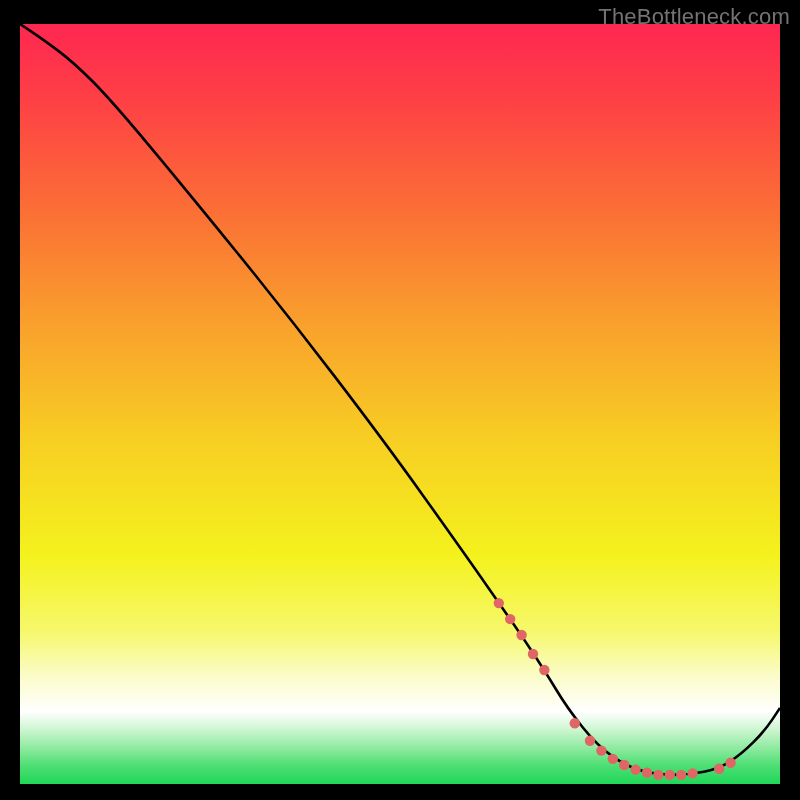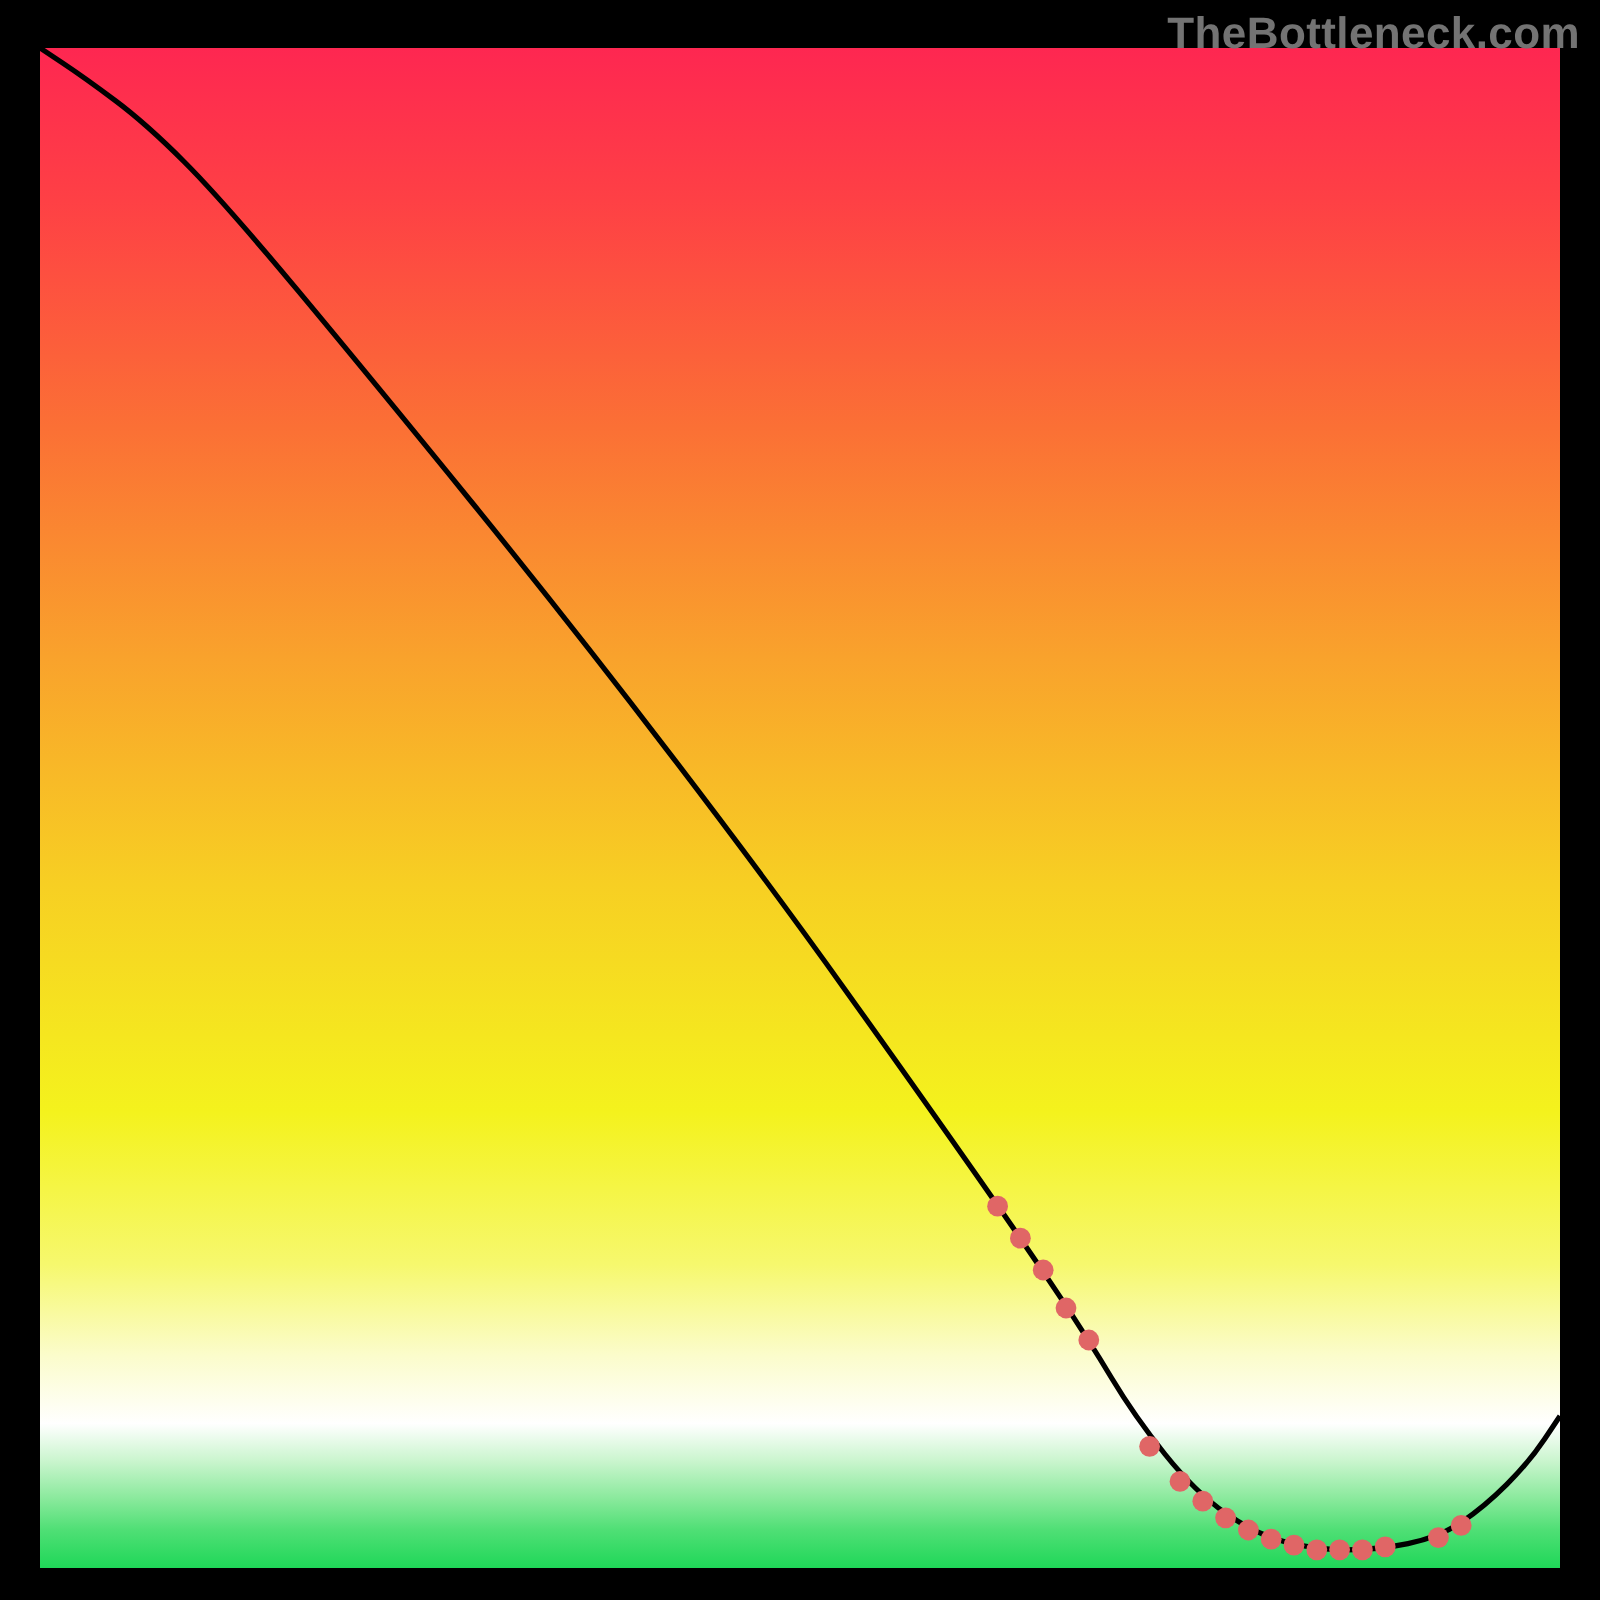--- a/index.html
+++ b/index.html
@@ -16,21 +16,21 @@
     width: 800px;
     height: 800px;
     background: #000;
   }
   .watermark {
     position: absolute;
     top: 4px;
     right: 10px;
     color: #737373;
     font-size: 22px;
-    font-weight: 700;
+    font-weight: 400;
     letter-spacing: 0.2px;
     z-index: 30;
     user-select: none;
   }
   .plot-wrap {
     position: absolute;
     left: 20px;
     top: 24px;
     width: 760px;
     height: 760px;

